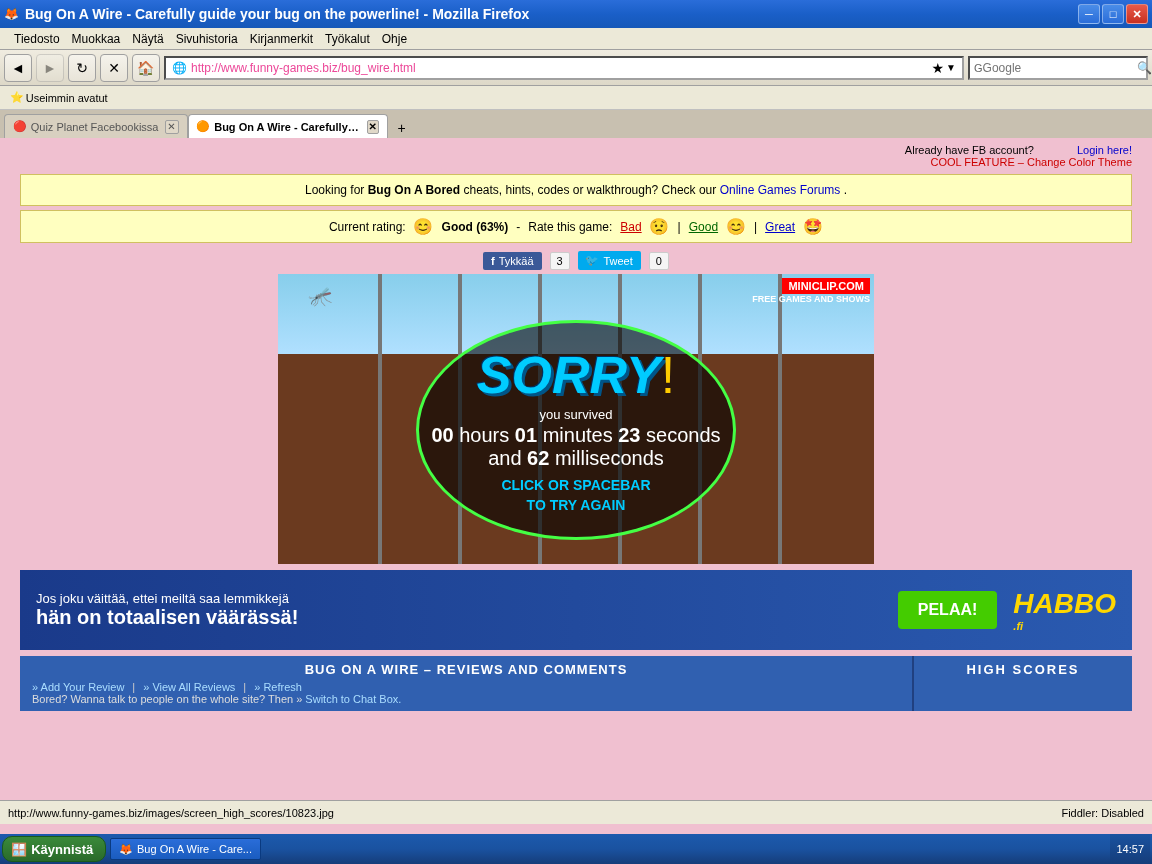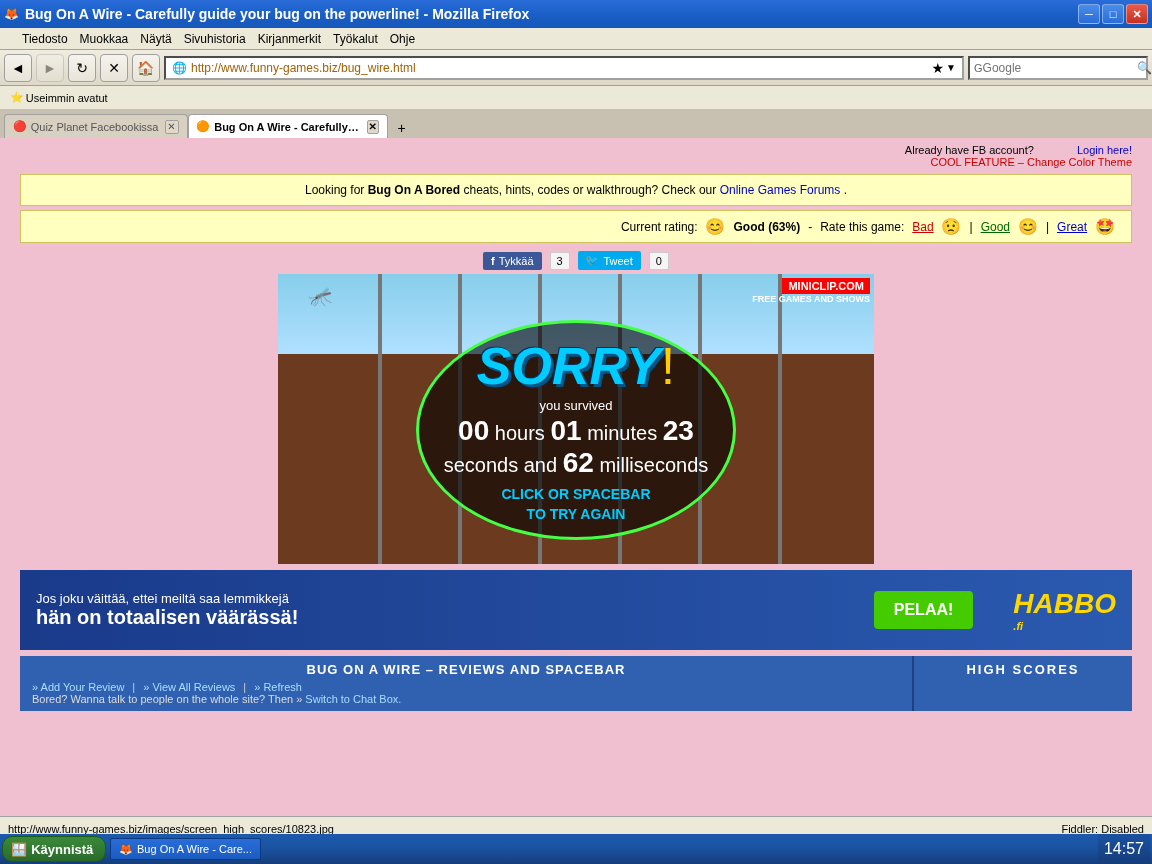--- a/index.html
+++ b/index.html
@@ -21,39 +21,39 @@
     .titlebar-buttons { display: flex; gap: 2px; }
     .title-btn { width: 22px; height: 20px; display: flex; align-items: center; justify-content: center; font-size: 11px; cursor: pointer; border: 1px solid rgba(255,255,255,0.4); border-radius: 3px; color: white; background: linear-gradient(to bottom, #4a8de8, #2a6dd9); }
     .title-btn.close { background: linear-gradient(to bottom, #e85a4a, #c83020); }
 
     
     .menubar {
       background: #ece9d8;
       height: 22px;
       display: flex;
       align-items: center;
-      padding: 0 16px;
+      padding: 0 8px;
       border-bottom: 1px solid #a0a0a0;
     }
     .menubar-item { padding: 2px 6px; font-size: 12px; cursor: pointer; }
 
     
     .navbar {
       background: linear-gradient(to bottom, #f0ece0, #ddd8c8);
       height: 36px;
       display: flex;
       align-items: center;
       padding: 0 4px;
       gap: 4px;
       border-bottom: 1px solid #a0a0a0;
     }
     .nav-btn { width: 28px; height: 28px; border: 1px solid #a0a0a0; border-radius: 4px; background: linear-gradient(to bottom, #f5f3ec, #e8e4d8); cursor: pointer; display: flex; align-items: center; justify-content: center; font-size: 14px; }
     .nav-btn.disabled { opacity: 0.4; }
     .address-bar { flex: 1; height: 24px; border: 2px inset #a0a0a0; background: white; padding: 0 6px; font-size: 12px; display: flex; align-items: center; }
-    .address-text { flex: 1; font-size: 12px; color: #a16207; }
+    .address-text { flex: 1; font-size: 12px; color: #ec4899; }
     .search-bar { width: 180px; height: 24px; border: 2px inset #a0a0a0; background: white; display: flex; align-items: center; padding: 0 4px; }
     .search-input { flex: 1; border: none; outline: none; font-size: 12px; }
 
     
     .bookmarks-bar {
       background: #ece9d8;
       height: 24px;
       display: flex;
       align-items: center;
       padding: 0 4px;
@@ -94,21 +94,21 @@
     .browser-content {
       background: #f0c0d0;
       height: calc(864px - 28px - 22px - 36px - 24px - 28px - 24px);
       overflow: hidden;
       position: relative;
     }
 
     
     .statusbar {
       position: absolute;
-      bottom: 0;
+      bottom: 16px;
       left: 0;
       right: 0;
       height: 24px;
       background: #ece9d8;
       border-top: 1px solid #a0a0a0;
       display: flex;
       align-items: center;
       padding: 0 8px;
       font-size: 11px;
       z-index: 100;
@@ -153,21 +153,21 @@
     
     .rating-bar {
       background: #ffffc0;
       border: 1px solid #d0c060;
       margin: 4px 20px;
       padding: 6px 16px;
       font-size: 12px;
       text-align: center;
       display: flex;
       align-items: center;
-      justify-content: flex-end;
+      justify-content: center;
       gap: 8px;
     }
 
     
     .game-wrapper {
       margin: 4px 20px;
       background: #f0c0d0;
     }
 
     
@@ -273,21 +273,21 @@
       font-size: 13px;
       color: white;
       margin: 2px 0;
     }
     .time-line {
       font-size: 20px;
       color: white;
       font-weight: normal;
     }
     .time-number {
-      font-size: 28px;
+      font-size: 20px;
       font-weight: bold;
       color: white;
     }
     .click-text {
       color: #00ccff;
       font-size: 14px;
       font-weight: bold;
       margin-top: 6px;
       line-height: 1.4;
     }
@@ -328,21 +328,20 @@
       background: linear-gradient(to right, #1a3a8a, #2a5ab0);
       margin: 6px 20px 0;
       padding: 10px 16px;
       display: flex;
       align-items: center;
       color: white;
       font-size: 13px;
       position: relative;
       overflow: hidden;
       height: 80px;
-      gap: 24px;
     }
     .ad-text-area { flex: 1; }
     .ad-bold { font-weight: bold; font-size: 20px; }
     .pelaa-btn {
       background: #44cc00;
       color: white;
       border: none;
       padding: 10px 20px;
       font-size: 16px;
       font-weight: bold;
@@ -436,21 +435,21 @@
     }
     .taskbar-right {
       margin-left: auto;
       display: flex;
       align-items: center;
       gap: 6px;
       padding: 0 6px;
       background: linear-gradient(to bottom, #1a52a0, #153d7a);
       height: 100%;
     }
-    .taskbar-clock { color: white; font-size: 16px; }
+    .taskbar-clock { color: white; font-size: 11px; }
 
     .rating-emoji { font-size: 16px; }
     .rating-link { color: #cc0000; text-decoration: underline; cursor: pointer; }
     .rating-good-link { color: #006600; text-decoration: underline; cursor: pointer; }
     .rating-great-link { color: #0000cc; text-decoration: underline; cursor: pointer; }
   </style>
 </head>
 <body>
 
 <div class="titlebar">
@@ -612,21 +611,21 @@
         </div>
         <button class="pelaa-btn">PELAA!</button>
         <div class="habbo-area">
           <div style="font-size:28px;font-style:italic;font-weight:bold;">HABBO</div>
           <div style="font-size:11px;">.fi</div>
         </div>
       </div>
 
       <div class="reviews-section">
         <div class="reviews-left">
-          <div class="reviews-title">BUG ON A WIRE – REVIEWS AND SPACEBAR</div>
+          <div class="reviews-title">BUG ON A WIRE – REVIEWS AND COMMENTS</div>
           <div class="reviews-links">
             <a>» Add Your Review</a>
             <span>|</span>
             <a>» View All Reviews</a>
             <span>|</span>
             <a>» Refresh</a>
           </div>
           <div class="bored-text">
             <span>Bored? Wanna talk to people on the whole site? Then »</span>
             <a style="color:#aaddff;">Switch to Chat Box.</a>

